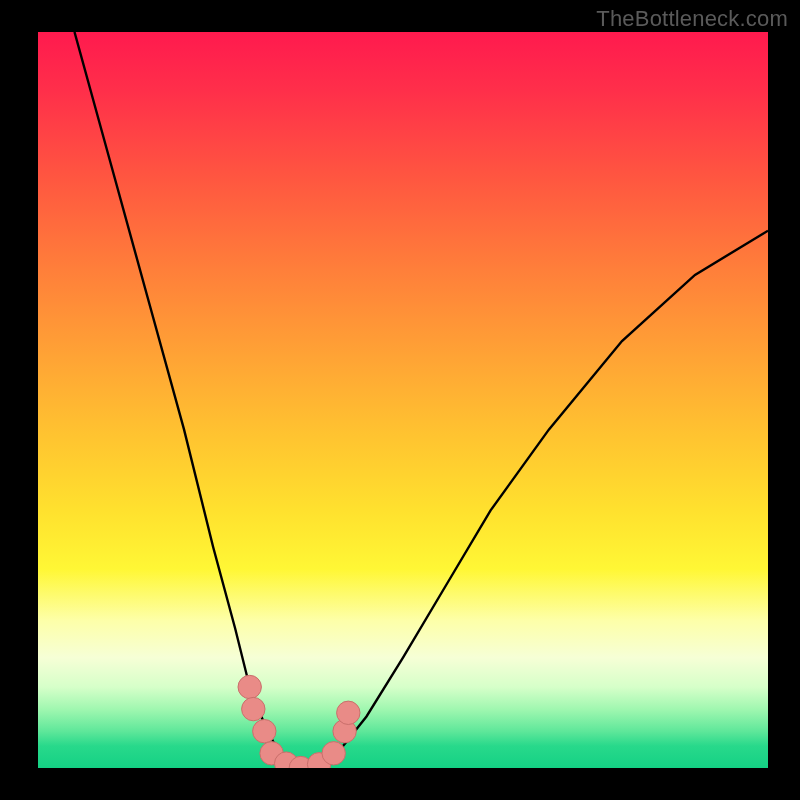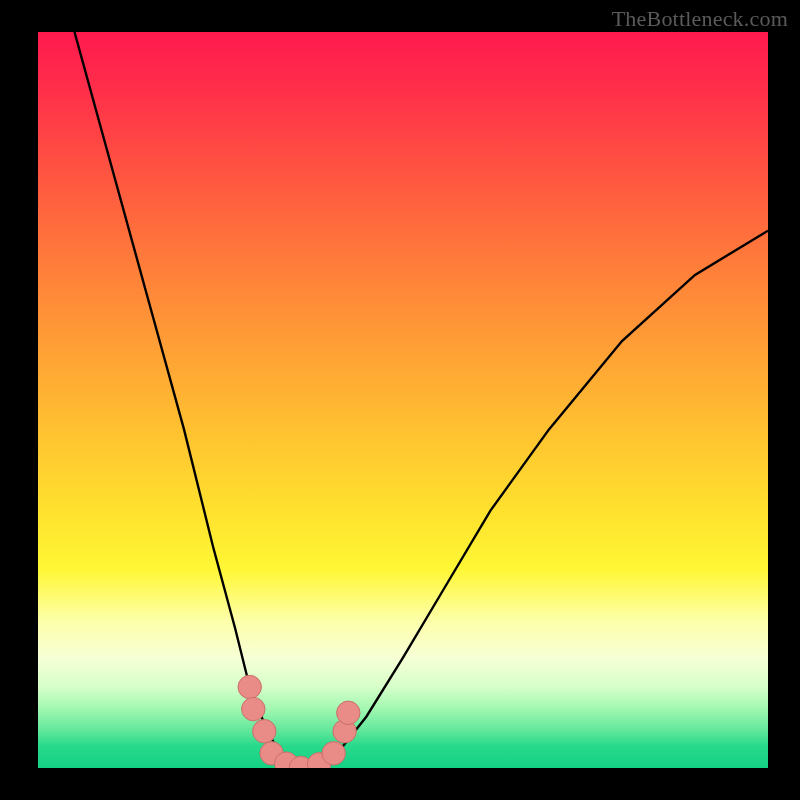--- a/index.html
+++ b/index.html
@@ -40,21 +40,21 @@
       #a0f7b0 92%,
       #5fe79a 95%,
       #28d98b 97%,
       #14d184 100%
     );
   }
   .watermark {
     position: absolute;
     top: 6px;
     right: 12px;
-    font-family: Liberation Serif, serif;
+    font-family: Liberation Sans, sans-serif;
     font-size: 22px;
     color: #5a5a5a;
     letter-spacing: 0.2px;
     user-select: none;
   }
   svg.curve {
     position: absolute;
     left: 0;
     top: 0;
   }

